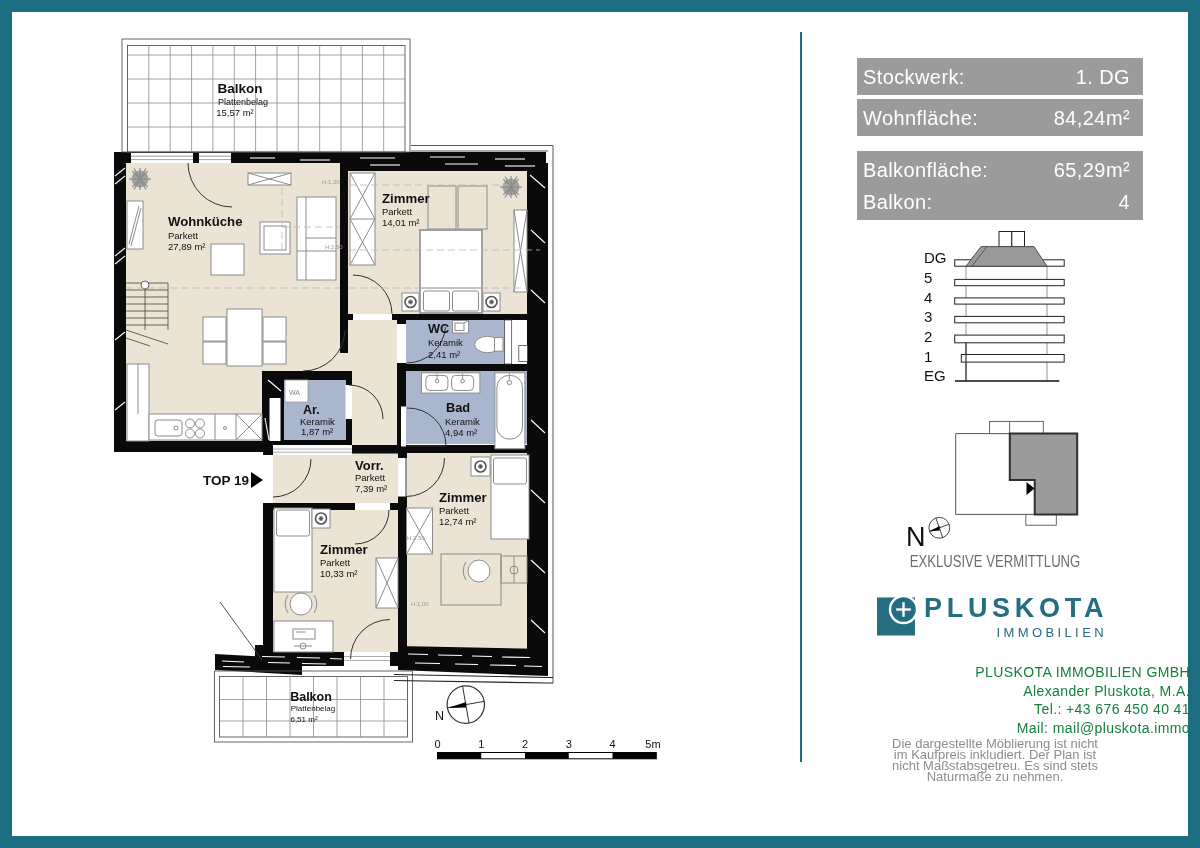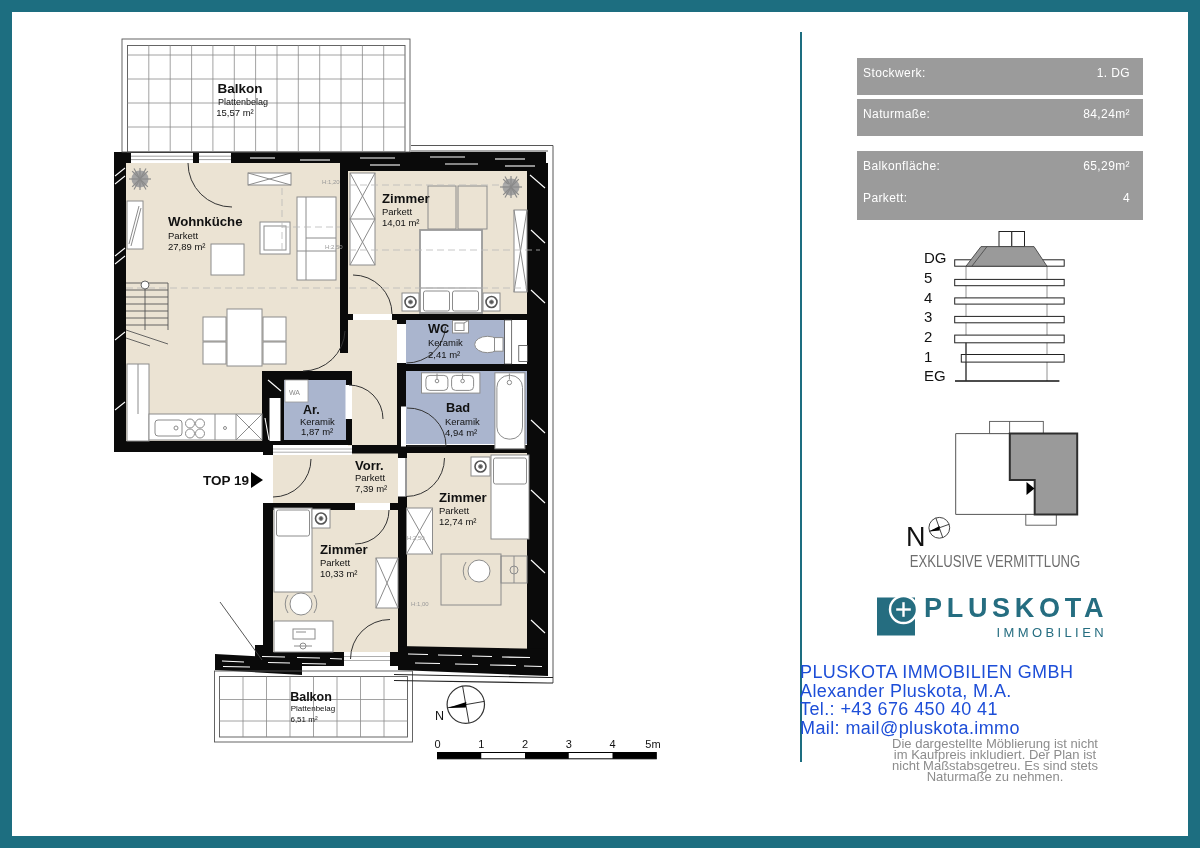--- a/index.html
+++ b/index.html
@@ -2,50 +2,50 @@
 <html><head>
 <meta charset="utf-8">
 <style>
   html,body{margin:0;padding:0;}
   body{width:1200px;height:848px;position:relative;background:#fff;
        font-family:"Liberation Sans", sans-serif;overflow:hidden;}
   .frame{position:absolute;left:0;top:0;width:1176px;height:824px;
          border:12px solid #1d6e80;}
   .vline{position:absolute;left:800px;top:32px;width:2px;height:730px;background:#1d6e80;}
   .row{position:absolute;left:857px;width:286px;height:37px;background:#9b9b9b;color:#fff;
-       font-size:12px;letter-spacing:0.4px;}
+       font-size:20px;letter-spacing:0.4px;}
   .row .lab{position:absolute;left:6px;top:8px;}
   .row .val{position:absolute;right:13px;top:8px;}
   .ex{position:absolute;left:800px;top:553px;width:390px;text-align:center;
       color:#6e6e6e;font-size:16px;letter-spacing:0px;transform:scaleX(0.82);}
-  .addr{position:absolute;left:800px;top:663px;width:390px;text-align:left;
-        color:#1d4ed8;font-size:18px;line-height:18.5px;letter-spacing:0.4px;}
+  .addr{position:absolute;left:800px;top:663px;width:390px;text-align:right;
+        color:#15803d;font-size:14px;line-height:18.5px;letter-spacing:0.4px;}
   .disc{position:absolute;left:800px;top:738px;width:390px;text-align:center;
         color:#8d8d8d;font-size:13px;line-height:11px;}
   svg text{font-family:"Liberation Sans", sans-serif;}
 </style>
 </head>
 <body>
 <div class="frame"></div>
 <div class="vline"></div>
 
 <div class="row" style="top:58px">
     <span class="lab">Stockwerk:</span>
     <span class="val">1. DG</span>
   </div>
 <div class="row" style="top:99px">
-    <span class="lab">Naturmaße:</span>
+    <span class="lab">Wohnfläche:</span>
     <span class="val">84,24m²</span>
   </div>
 <div class="row" style="top:151px">
     <span class="lab">Balkonfläche:</span>
     <span class="val">65,29m²</span>
   </div>
 <div class="row" style="top:183px">
-    <span class="lab">Parkett:</span>
+    <span class="lab">Balkon:</span>
     <span class="val">4</span>
   </div>
 
 <svg id="elev" style="position:absolute;left:900px;top:228px" width="180" height="160" viewBox="900 228 180 160">
   <g stroke="#222" stroke-width="1" fill="none">
     <rect x="999" y="231.5" width="12.8" height="15.1" fill="#fff"></rect>
     <rect x="1011.8" y="231.5" width="12.7" height="15.1" fill="#fff"></rect>
     <line x1="966" y1="266" x2="966" y2="381" stroke="#777" stroke-width="0.8"></line>
     <line x1="1047" y1="266" x2="1047" y2="381" stroke="#777" stroke-width="0.8"></line>
     <rect x="954.7" y="259.8" width="109.5" height="6.4" fill="#fff"></rect>

